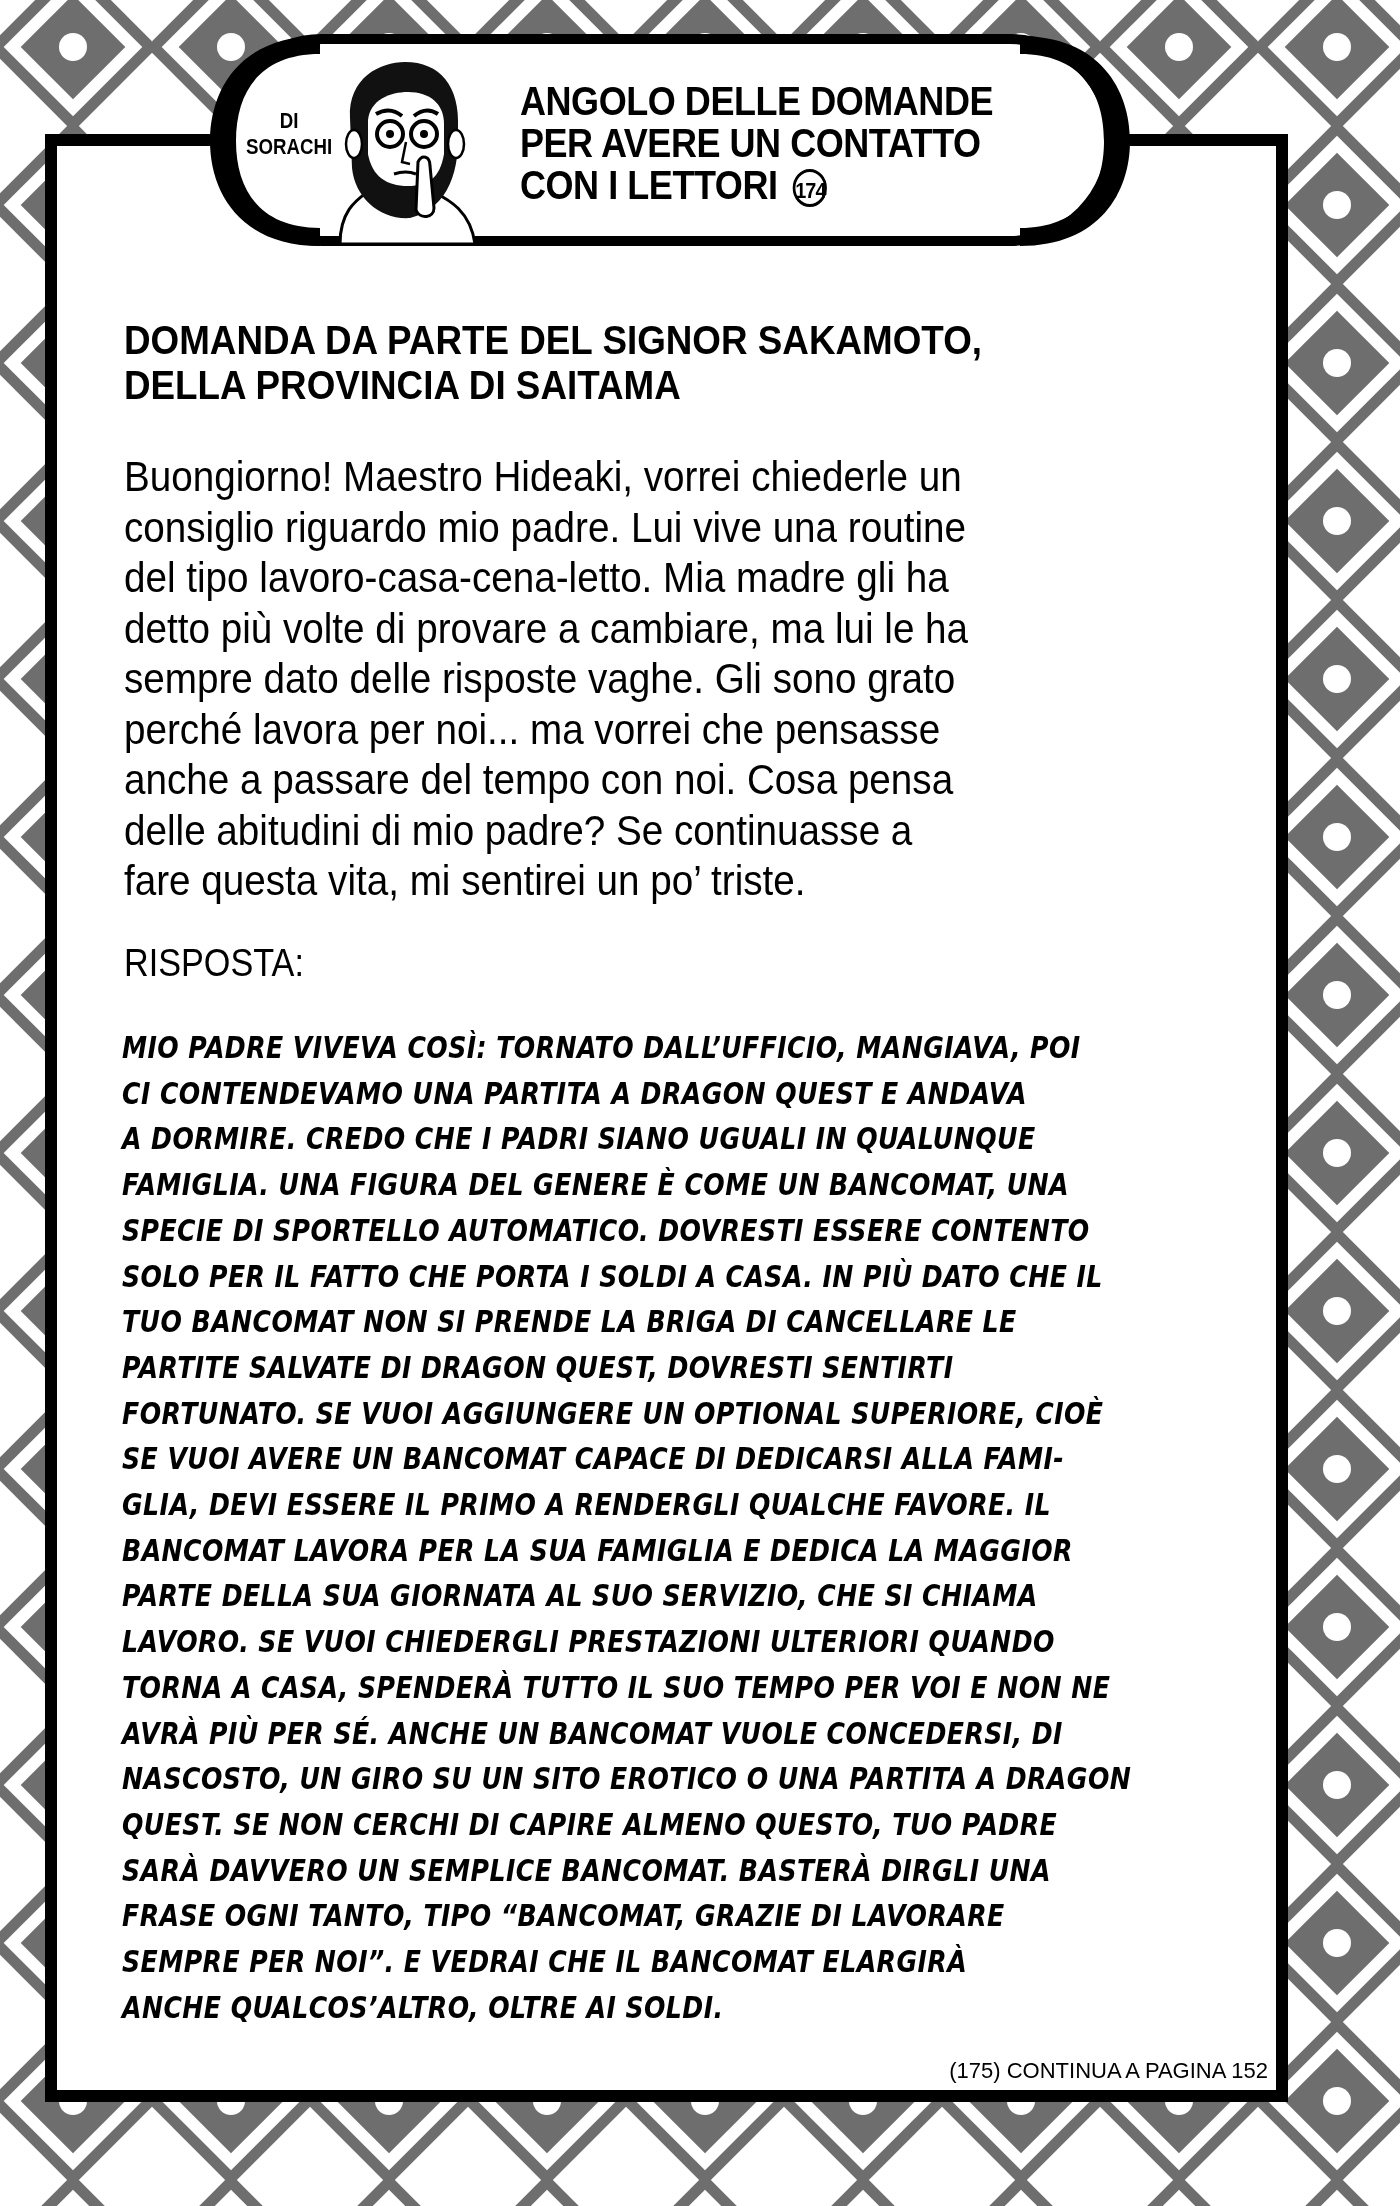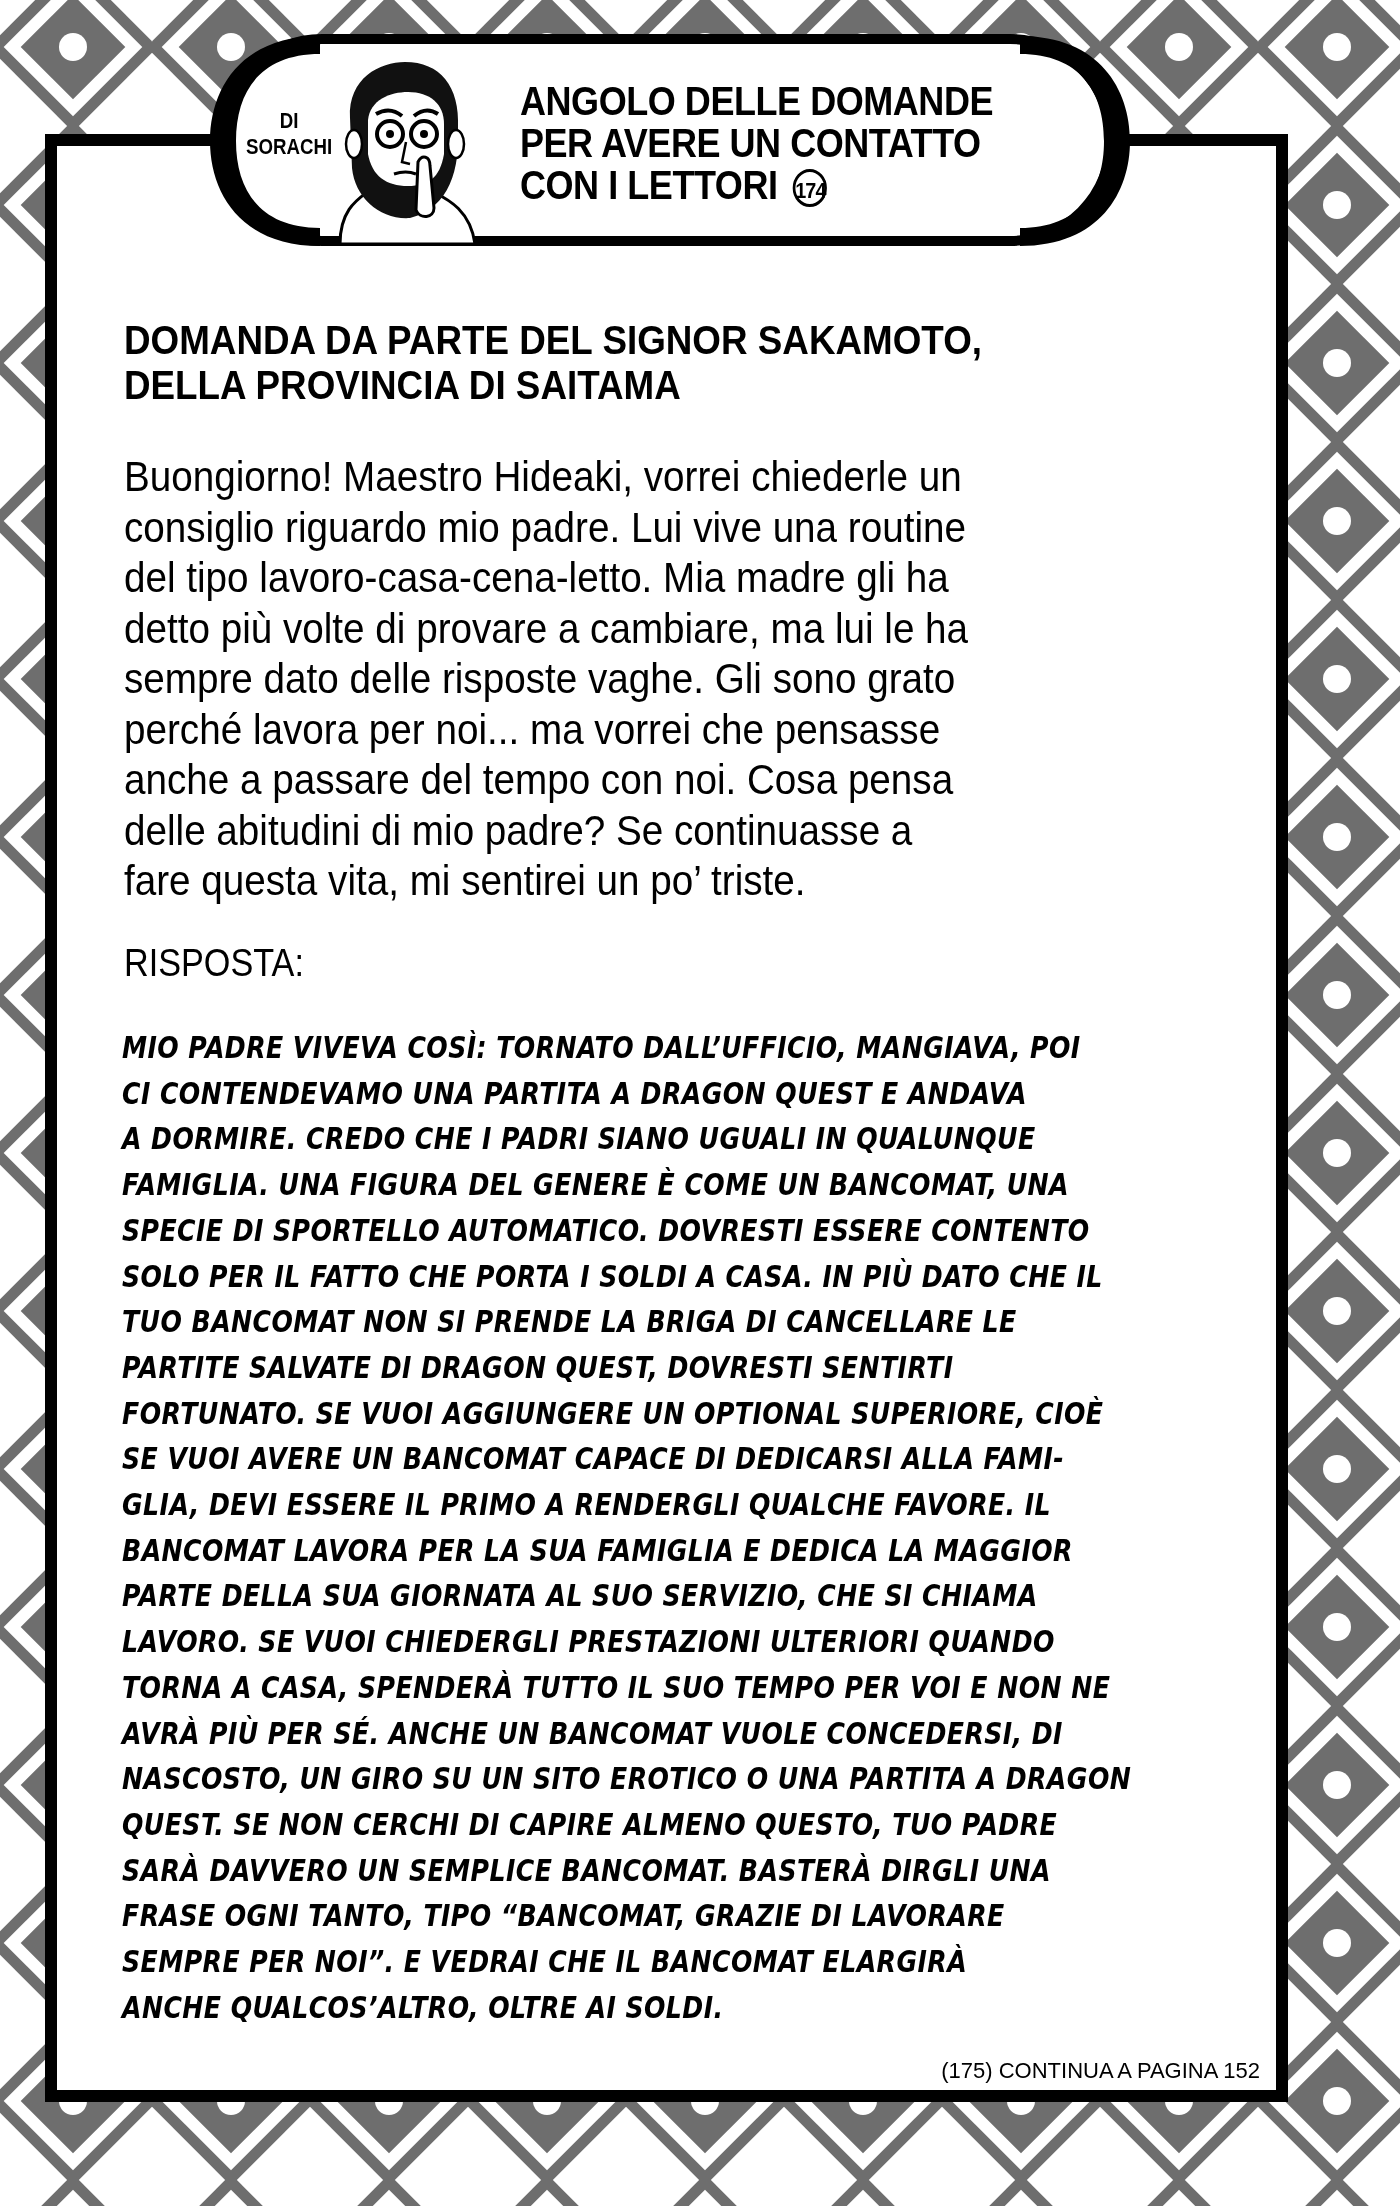--- a/index.html
+++ b/index.html
@@ -54,21 +54,21 @@
   }
   .answer-body {
     position:absolute; left:122px; top:1025px; width:1180px;
     font-family:"DejaVu Sans", sans-serif; font-weight:bold; font-style:italic;
     font-size:30px; line-height:45.7px; color:#000; letter-spacing:0.5px;
     text-transform:uppercase;
     transform:scaleX(0.84); transform-origin:left;
   }
   .answer-body .line { display:block; white-space:nowrap; }
   .footer-note {
-    position:absolute; right:140px; top:2058px;
+    position:absolute; right:132px; top:2058px;
     font-size:22px; color:#000;
   }
 </style>
 </head>
 <body>
 
 <svg class="tiles" width="1400" height="2206" viewBox="0 0 1400 2206" xmlns="http://www.w3.org/2000/svg">
   <defs>
     <pattern id="dia" x="-6" y="-32" width="158" height="158" patternUnits="userSpaceOnUse">
       <g transform="translate(79,79)">

